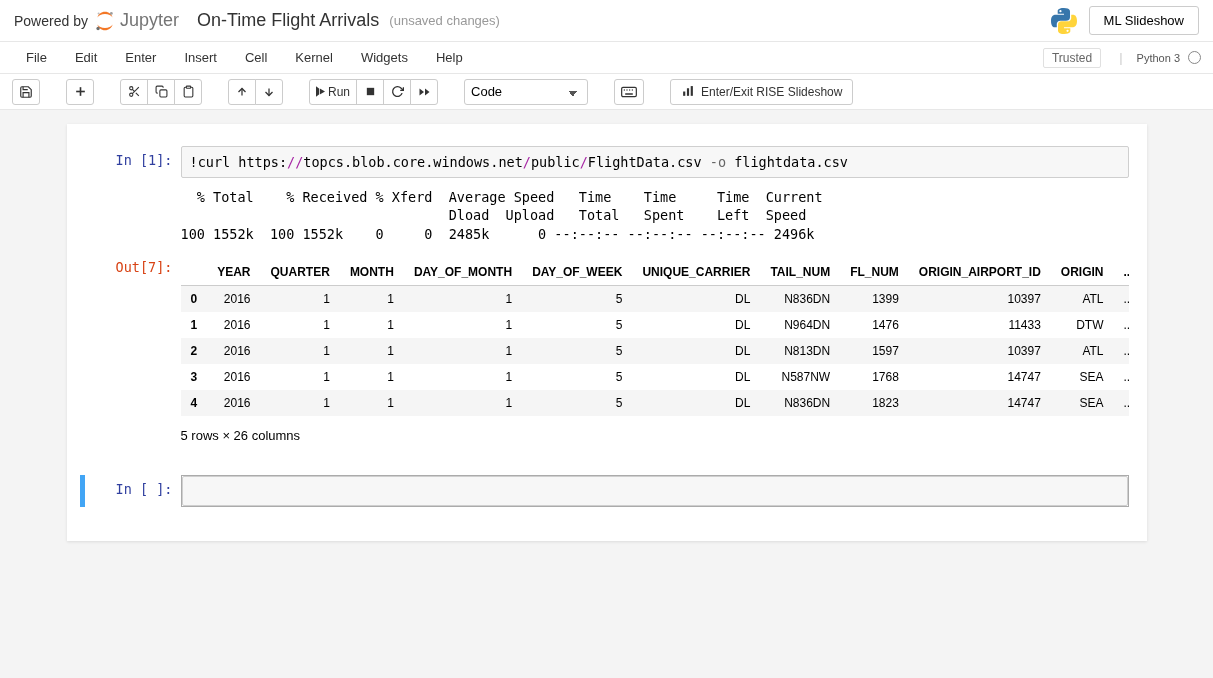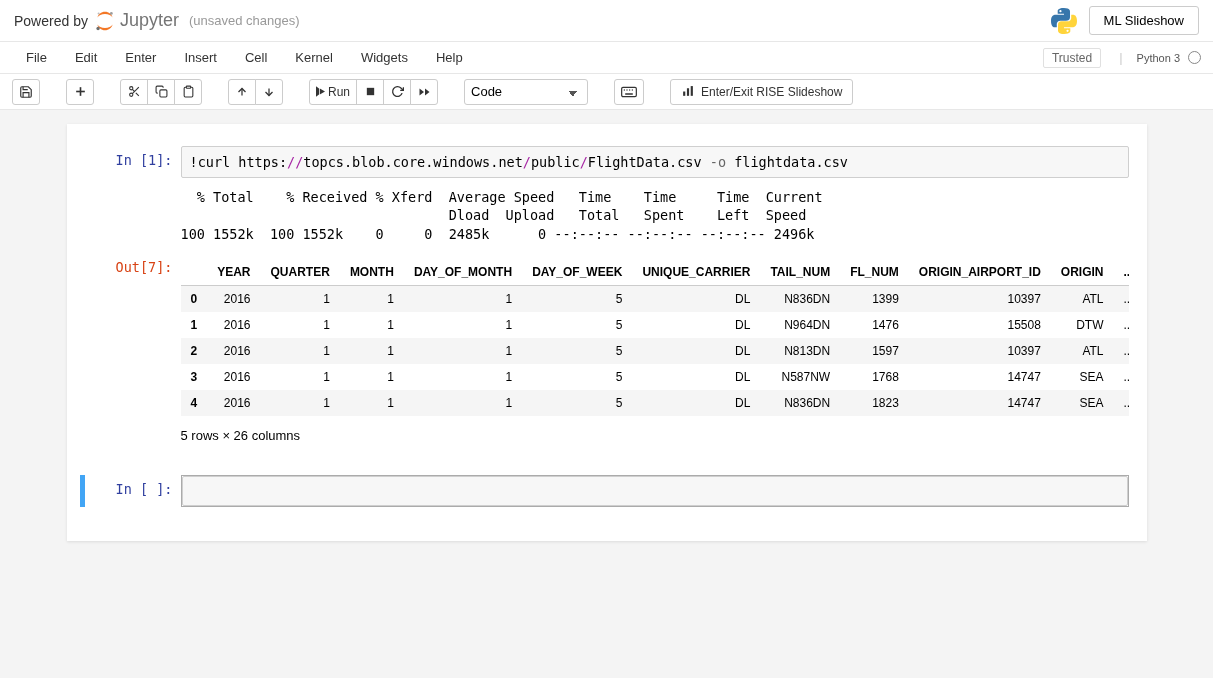--- a/index.html
+++ b/index.html
@@ -66,20 +66,21 @@
         <g fill="#f37726">
           <path d="M19 7c6 0 11 2.5 13 6-1-5.5-6.5-10-13-10S7 7.5 6 13c2-3.5 7-6 13-6z"></path>
           <path d="M19 31c-6 0-11-2.5-13-6 1 5.5 6.5 10 13 10s12-4.5 13-10c-2 3.5-7 6-13 6z"></path>
         </g>
         <circle cx="30" cy="6" r="2.4" fill="#9e9e9e"></circle>
         <circle cx="7" cy="32" r="2.9" fill="#6e6e6e"></circle>
         <circle cx="8" cy="6" r="1.8" fill="#bdbdbd"></circle>
       </svg>
     <span>Jupyter</span>
   </span>
+  <span class="notebook-name">On-Time Flight Arrivals</span>
   <span class="unsaved">(unsaved changes)</span>
   <div class="spacer"></div>
   <span class="python-icon">
     <svg width="26" height="26" viewBox="0 0 256 255">
         <path d="M127 0C62 0 66 28 66 28v29h62v9H41S0 62 0 127s36 63 36 63h21v-30s-1-36 35-36h61s34 1 34-33V34S192 0 127 0zM93 20a11 11 0 1 1 0 22 11 11 0 0 1 0-22z" fill="#3776ab"></path>
         <path d="M129 255c65 0 61-28 61-28v-29h-62v-9h87s41 4 41-61-36-63-36-63h-21v30s1 36-35 36H103s-34-1-34 33v56s-5 35 60 35zm34-20a11 11 0 1 1 0-22 11 11 0 0 1 0 22z" fill="#ffd43b"></path>
       </svg>
   </span>
   <button class="login-btn">ML Slideshow</button>
 </div>
@@ -266,21 +267,21 @@
               <tr>
                 <th>1</th>
                 <td>2016</td>
                 <td>1</td>
                 <td>1</td>
                 <td>1</td>
                 <td>5</td>
                 <td>DL</td>
                 <td>N964DN</td>
                 <td>1476</td>
-                <td>15508</td>
+                <td>11433</td>
                 <td>DTW</td>
                 <td>...</td>
               </tr>
               <tr>
                 <th>2</th>
                 <td>2016</td>
                 <td>1</td>
                 <td>1</td>
                 <td>1</td>
                 <td>5</td>

